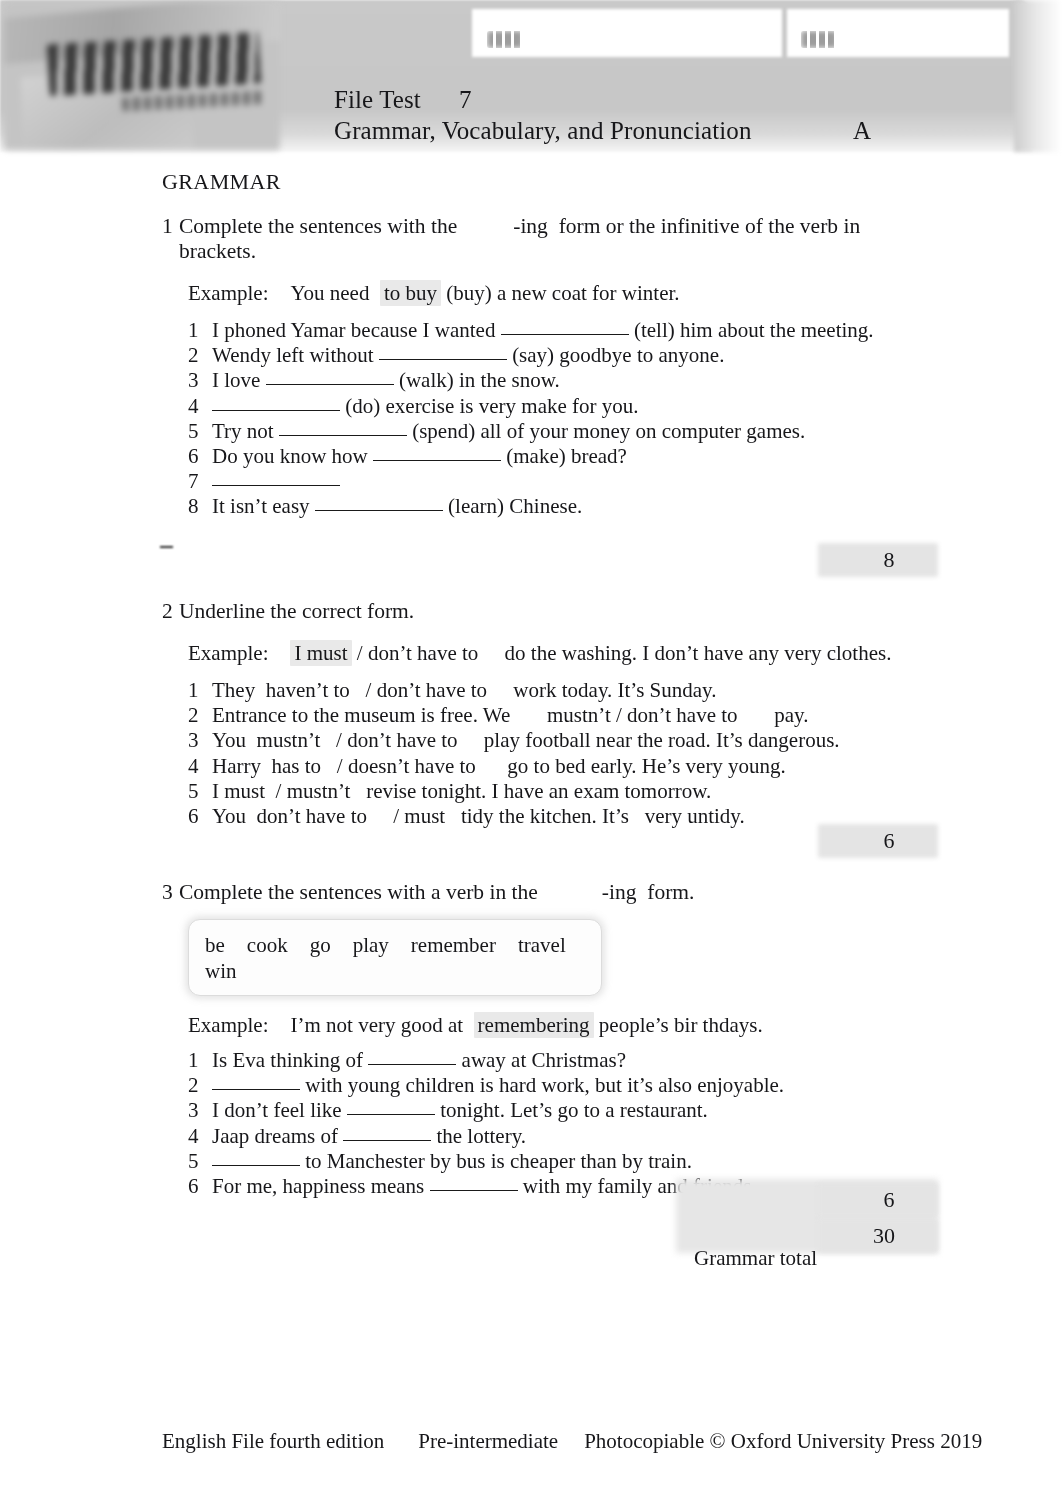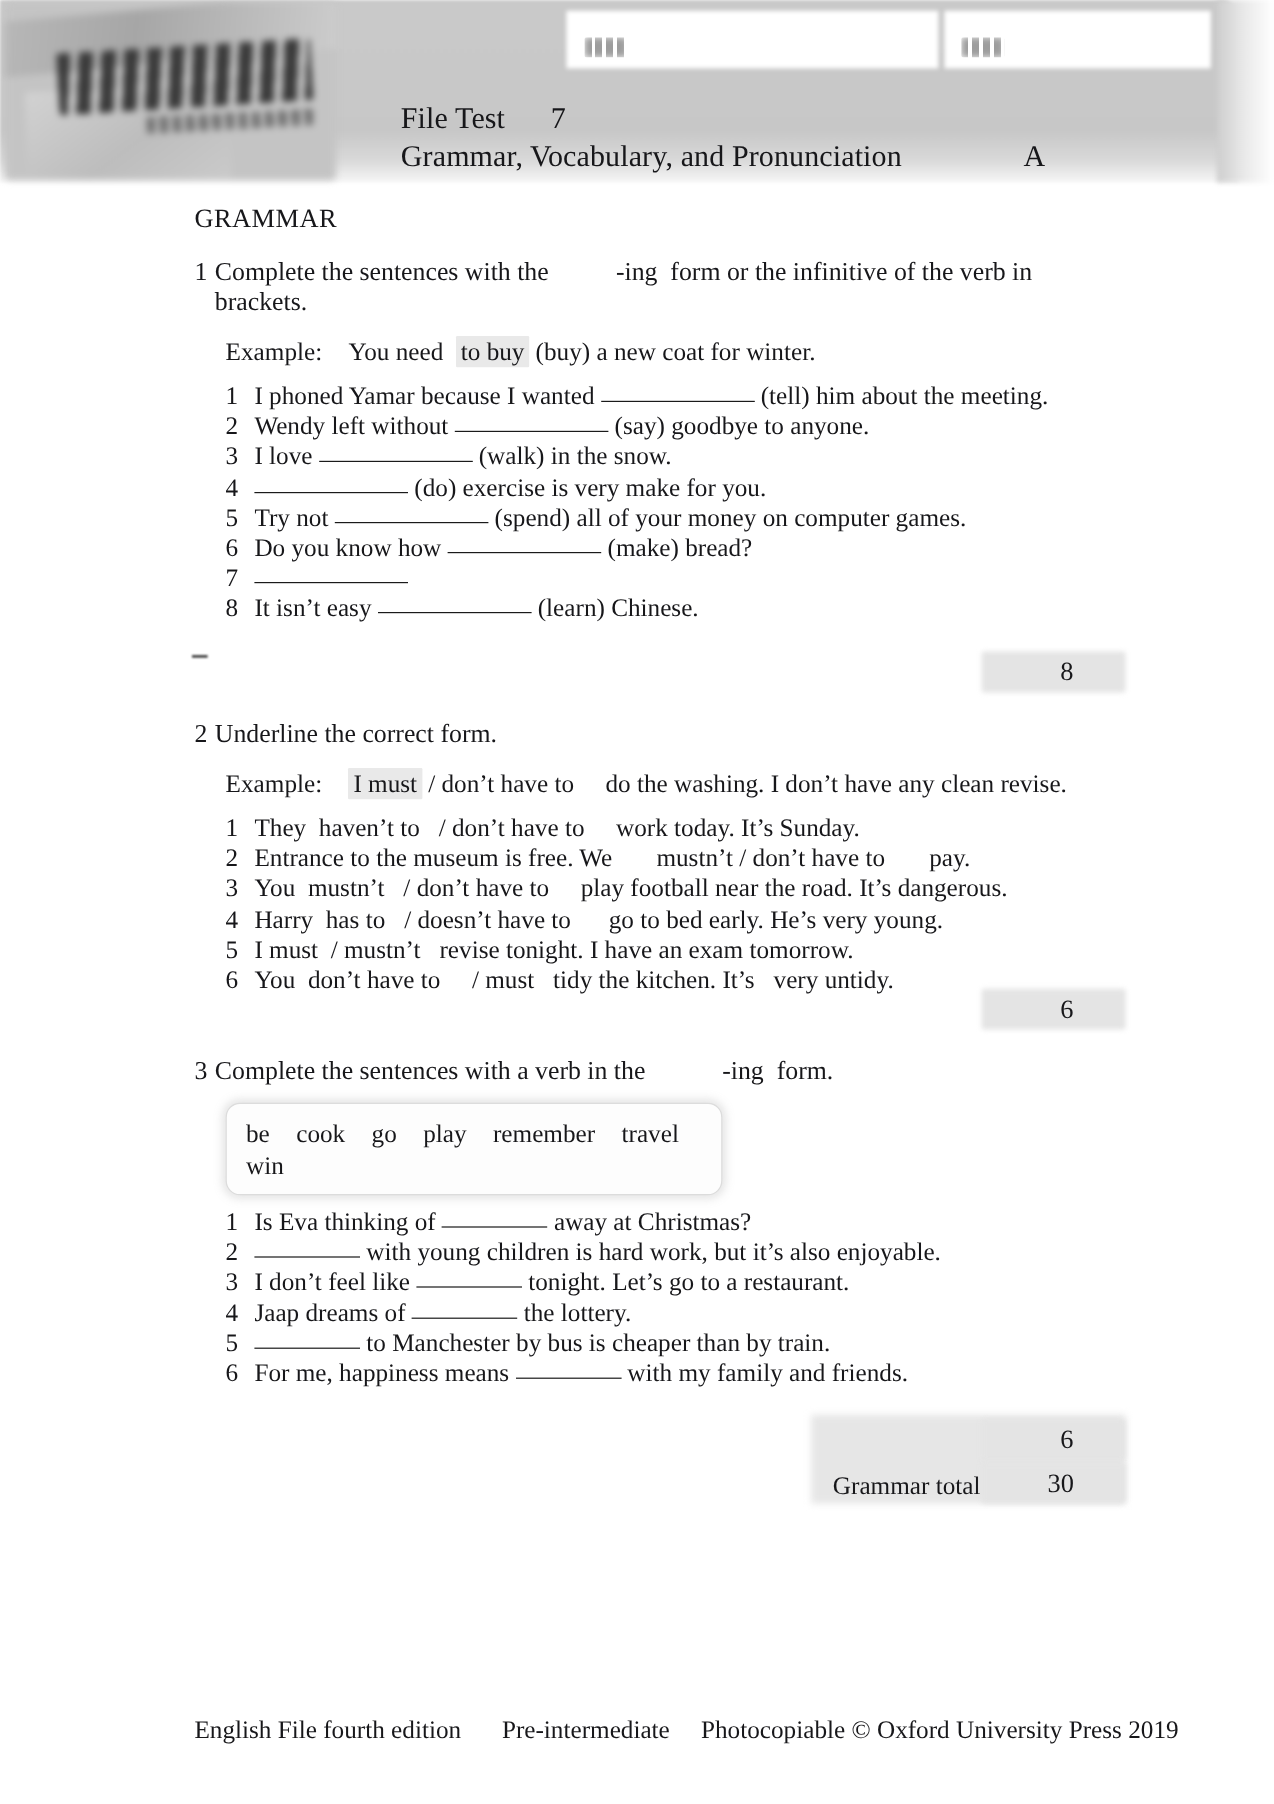--- a/index.html
+++ b/index.html
@@ -253,20 +253,21 @@
     display: flex;
     align-items: center;
     justify-content: center;
     font-size: 22px;
     filter: blur(0.5px);
   }
   .total-label {
     position: absolute;
     font-size: 21px;
     filter: blur(0.55px);
+    margin-top: 20px;
   }
   .total-strip {
     position: absolute;
     background: #e6e6e6;
     filter: blur(3px);
   }
 
   .stray-dash {
     position: absolute;
     left: 160px;
@@ -376,21 +377,21 @@
     <div class="score-box-clear" style="left:860px; top:391px; width:58px;">8</div>
 
     <div class="exercise" style="top:447px;">
       <div class="ex-title">
         <span class="ex-num">2</span>
         <span class="ex-title-text"><span>Underline the correct form.</span></span>
       </div>
 
       <div class="example-line">
         <span class="example-label">Example:</span><span class="hl">I must</span>
-        <span style="white-space:pre;">/ don’t have to     do the washing. I don’t have any clean revise.</span>
+        <span style="white-space:pre;">/ don’t have to     do the washing. I don’t have any very clothes.</span>
       </div>
 
       <div class="item-list">
         <div class="item">
           <span class="item-num">1</span>
           <span class="item-text">They  haven’t to   / don’t have to     work today. It’s Sunday.</span>
         </div>
         <div class="item">
           <span class="item-num">2</span>
           <span class="item-text">Entrance to the museum is free. We       mustn’t / don’t have to       pay.</span>
@@ -423,20 +424,25 @@
         <span class="ex-title-text">
           <span>Complete the sentences with a verb in the</span><span class="gap-wide-2"></span><span>-ing</span>&nbsp;
           <span>form.</span>
         </span>
       </div>
 
       <div class="word-bank">
         <span>be</span><span>cook</span><span>go</span><span>play</span><span>remember</span><span>travel</span><br><span>win</span>
       </div>
 
+      <div class="example-line">
+        <span class="example-label">Example:</span><span>I’m not very good at</span>&nbsp;
+        <span class="hl">remembering</span>
+        <span>people’s bir thdays.</span>
+      </div>
 
       <div class="item-list" style="margin-top:10px;">
         <div class="item">
           <span class="item-num">1</span>
           <span class="item-text"><span>Is Eva thinking of</span> <span class="blank-s"></span> <span>away at Christmas?</span></span>
         </div>
         <div class="item">
           <span class="item-num">2</span>
           <span class="item-text"><span></span><span class="blank-s"></span> <span>with young children is hard work, but it’s also enjoyable.</span></span>
         </div>

